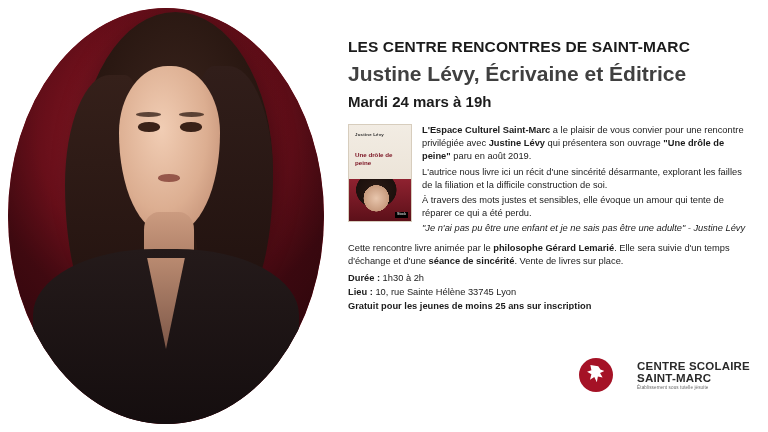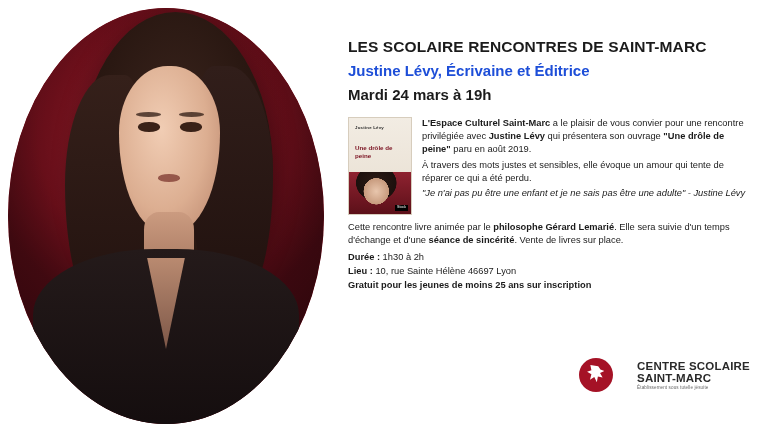--- a/index.html
+++ b/index.html
@@ -150,22 +150,22 @@
     width: 404px;
   }
   .kicker {
     color: #1b1b1b;
     font-size: 15.5px;
     font-weight: bold;
     letter-spacing: 0.1px;
     margin: 0 0 6px 0;
   }
   .title {
-    color: #1d4ed8;
-    font-size: 15px;
+    color: #404040;
+    font-size: 21px;
     font-weight: bold;
     margin: 0 0 7px 0;
   }
   .date {
     color: #1b1b1b;
     font-size: 15px;
     font-weight: bold;
     margin: 0 0 14px 0;
   }
 
@@ -337,46 +337,47 @@
         <div class="eye right"></div>
         <div class="mouth"></div>
         <div class="neck"></div>
         <div class="shirt"></div>
         <div class="shirt-v"></div>
       </div>
     </div>
   </div>
 
   <div class="content">
-    <div class="kicker">LES SCOLAIRE RENCONTRES DE SAINT-MARC</div>
+    <div class="kicker">LES CENTRE RENCONTRES DE SAINT-MARC</div>
     <div class="title">Justine Lévy, Écrivaine et Éditrice</div>
     <div class="date">Mardi 24 mars à 19h</div>
 
     <div class="body-row">
       <div class="book">
         <div class="book-author">Justine Lévy</div>
         <div class="book-title">Une drôle de peine</div>
         <div class="book-photo"></div>
         <div class="book-pub">Stock</div>
       </div>
 
       <div class="body-text">
         <p class="para"><b>L'Espace Culturel Saint-Marc</b><span> a le plaisir de vous convier pour une rencontre privilégiée avec </span><b>Justine Lévy</b><span> qui présentera son ouvrage </span><b>"Une drôle de peine"</b><span> paru en août 2019.</span></p>
+        <p class="para">L'autrice nous livre ici un récit d'une sincérité désarmante, explorant les failles de la filiation et la difficile construction de soi.</p>
         <p class="para">À travers des mots justes et sensibles, elle évoque un amour qui tente de réparer ce qui a été perdu.</p>
         <p class="para"><em>"Je n'ai pas pu être une enfant et je ne sais pas être une adulte" - Justine Lévy</em></p>
       </div>
     </div>
 
     <div class="below">
       <p class="para"><span>Cette rencontre livre animée par le </span><b>philosophe Gérard Lemarié</b><span>. Elle sera suivie d'un temps d'échange et d'une </span><b>séance de sincérité</b><span>. Vente de livres sur place.</span></p>
     </div>
 
     <div class="meta-block">
       <p class="meta"><b>Durée :</b><span> 1h30 à 2h</span></p>
-      <p class="meta"><b>Lieu :</b><span> 10, rue Sainte Hélène 46697 Lyon</span></p>
+      <p class="meta"><b>Lieu :</b><span> 10, rue Sainte Hélène 33745 Lyon</span></p>
       <p class="meta"><b>Gratuit pour les jeunes de moins 25 ans sur inscription</b></p>
     </div>
   </div>
 
   <div class="qr">
     <div class="qr-grid" id="qr-grid"><i></i><i></i><i></i><i></i><i></i><i></i><i></i><i style="background: transparent;"></i><i style="background: transparent;"></i><i style="background: transparent;"></i><i></i><i style="background: transparent;"></i><i style="background: transparent;"></i><i></i><i></i><i style="background: transparent;"></i><i style="background: transparent;"></i><i style="background: transparent;"></i><i></i><i></i><i></i><i></i><i></i><i></i><i></i><i></i><i style="background: transparent;"></i><i style="background: transparent;"></i><i style="background: transparent;"></i><i style="background: transparent;"></i><i style="background: transparent;"></i><i></i><i style="background: transparent;"></i><i></i><i></i><i style="background: transparent;"></i><i style="background: transparent;"></i><i style="background: transparent;"></i><i style="background: transparent;"></i><i style="background: transparent;"></i><i style="background: transparent;"></i><i style="background: transparent;"></i><i style="background: transparent;"></i><i></i><i style="background: transparent;"></i><i style="background: transparent;"></i><i style="background: transparent;"></i><i style="background: transparent;"></i><i style="background: transparent;"></i><i></i><i></i><i style="background: transparent;"></i><i></i><i></i><i></i><i style="background: transparent;"></i><i></i><i style="background: transparent;"></i><i style="background: transparent;"></i><i style="background: transparent;"></i><i></i><i style="background: transparent;"></i><i></i><i style="background: transparent;"></i><i></i><i></i><i style="background: transparent;"></i><i style="background: transparent;"></i><i></i><i style="background: transparent;"></i><i></i><i></i><i></i><i style="background: transparent;"></i><i></i><i></i><i style="background: transparent;"></i><i></i><i></i><i></i><i style="background: transparent;"></i><i></i><i style="background: transparent;"></i><i></i><i></i><i></i><i></i><i style="background: transparent;"></i><i></i><i style="background: transparent;"></i><i></i><i style="background: transparent;"></i><i style="background: transparent;"></i><i></i><i style="background: transparent;"></i><i></i><i></i><i></i><i style="background: transparent;"></i><i></i><i></i><i style="background: transparent;"></i><i></i><i></i><i></i><i style="background: transparent;"></i><i></i><i style="background: transparent;"></i><i style="background: transparent;"></i><i style="background: transparent;"></i><i></i><i></i><i style="background: transparent;"></i><i></i><i style="background: transparent;"></i><i style="background: transparent;"></i><i style="background: transparent;"></i><i style="background: transparent;"></i><i></i><i style="background: transparent;"></i><i></i><i></i><i></i><i style="background: transparent;"></i><i></i><i></i><i style="background: transparent;"></i><i style="background: transparent;"></i><i style="background: transparent;"></i><i style="background: transparent;"></i><i style="background: transparent;"></i><i></i><i style="background: transparent;"></i><i></i><i style="background: transparent;"></i><i></i><i style="background: transparent;"></i><i></i><i style="background: transparent;"></i><i style="background: transparent;"></i><i></i><i></i><i style="background: transparent;"></i><i></i><i style="background: transparent;"></i><i style="background: transparent;"></i><i style="background: transparent;"></i><i style="background: transparent;"></i><i style="background: transparent;"></i><i></i><i></i><i></i><i></i><i></i><i></i><i></i><i></i><i style="background: transparent;"></i><i></i><i></i><i></i><i></i><i style="background: transparent;"></i><i style="background: transparent;"></i><i></i><i style="background: transparent;"></i><i style="background: transparent;"></i><i style="background: transparent;"></i><i></i><i></i><i></i><i></i><i></i><i></i><i></i><i style="background: transparent;"></i><i style="background: transparent;"></i><i style="background: transparent;"></i><i style="background: transparent;"></i><i style="background: transparent;"></i><i style="background: transparent;"></i><i style="background: transparent;"></i><i style="background: transparent;"></i><i></i><i></i><i></i><i></i><i></i><i style="background: transparent;"></i><i style="background: transparent;"></i><i style="background: transparent;"></i><i></i><i style="background: transparent;"></i><i style="background: transparent;"></i><i style="background: transparent;"></i><i style="background: transparent;"></i><i style="background: transparent;"></i><i style="background: transparent;"></i><i style="background: transparent;"></i><i style="background: transparent;"></i><i></i><i></i><i></i><i></i><i style="background: transparent;"></i><i></i><i style="background: transparent;"></i><i style="background: transparent;"></i><i></i><i style="background: transparent;"></i><i style="background: transparent;"></i><i></i><i></i><i></i><i style="background: transparent;"></i><i></i><i style="background: transparent;"></i><i></i><i></i><i style="background: transparent;"></i><i style="background: transparent;"></i><i></i><i style="background: transparent;"></i><i style="background: transparent;"></i><i style="background: transparent;"></i><i></i><i style="background: transparent;"></i><i style="background: transparent;"></i><i style="background: transparent;"></i><i style="background: transparent;"></i><i style="background: transparent;"></i><i style="background: transparent;"></i><i></i><i style="background: transparent;"></i><i></i><i></i><i></i><i></i><i style="background: transparent;"></i><i></i><i style="background: transparent;"></i><i></i><i style="background: transparent;"></i><i></i><i></i><i></i><i></i><i style="background: transparent;"></i><i></i><i style="background: transparent;"></i><i style="background: transparent;"></i><i style="background: transparent;"></i><i></i><i style="background: transparent;"></i><i style="background: transparent;"></i><i style="background: transparent;"></i><i style="background: transparent;"></i><i style="background: transparent;"></i><i></i><i style="background: transparent;"></i><i></i><i style="background: transparent;"></i><i style="background: transparent;"></i><i></i><i style="background: transparent;"></i><i></i><i></i><i style="background: transparent;"></i><i></i><i></i><i style="background: transparent;"></i><i></i><i style="background: transparent;"></i><i></i><i></i><i></i><i></i><i></i><i></i><i style="background: transparent;"></i><i style="background: transparent;"></i><i></i><i style="background: transparent;"></i><i style="background: transparent;"></i><i></i><i style="background: transparent;"></i><i style="background: transparent;"></i><i style="background: transparent;"></i><i style="background: transparent;"></i><i style="background: transparent;"></i><i style="background: transparent;"></i><i></i><i></i><i style="background: transparent;"></i><i style="background: transparent;"></i><i style="background: transparent;"></i><i></i><i style="background: transparent;"></i><i></i><i style="background: transparent;"></i><i></i><i></i><i></i><i style="background: transparent;"></i><i style="background: transparent;"></i><i style="background: transparent;"></i><i style="background: transparent;"></i><i></i><i style="background: transparent;"></i><i style="background: transparent;"></i><i style="background: transparent;"></i><i></i><i></i><i></i><i style="background: transparent;"></i><i style="background: transparent;"></i><i></i><i style="background: transparent;"></i><i style="background: transparent;"></i><i style="background: transparent;"></i><i style="background: transparent;"></i><i></i><i></i><i style="background: transparent;"></i><i></i><i></i><i style="background: transparent;"></i><i></i><i></i><i></i><i style="background: transparent;"></i><i></i><i></i><i style="background: transparent;"></i><i></i><i style="background: transparent;"></i><i style="background: transparent;"></i><i></i><i></i><i></i><i style="background: transparent;"></i><i style="background: transparent;"></i><i></i><i></i><i style="background: transparent;"></i><i style="background: transparent;"></i><i style="background: transparent;"></i><i></i><i style="background: transparent;"></i><i style="background: transparent;"></i><i style="background: transparent;"></i><i></i><i></i><i></i><i></i><i></i><i></i><i></i><i style="background: transparent;"></i><i></i><i></i><i></i><i style="background: transparent;"></i><i></i><i></i><i></i><i></i><i></i><i style="background: transparent;"></i><i style="background: transparent;"></i><i></i><i style="background: transparent;"></i><i></i><i style="background: transparent;"></i><i style="background: transparent;"></i><i></i><i style="background: transparent;"></i><i style="background: transparent;"></i><i></i><i></i><i style="background: transparent;"></i><i style="background: transparent;"></i><i></i><i></i><i style="background: transparent;"></i><i style="background: transparent;"></i><i style="background: transparent;"></i><i></i><i style="background: transparent;"></i><i></i><i style="background: transparent;"></i><i style="background: transparent;"></i><i style="background: transparent;"></i><i style="background: transparent;"></i><i></i><i style="background: transparent;"></i><i style="background: transparent;"></i><i style="background: transparent;"></i><i style="background: transparent;"></i><i></i><i></i><i></i><i></i><i style="background: transparent;"></i><i style="background: transparent;"></i><i style="background: transparent;"></i><i style="background: transparent;"></i><i style="background: transparent;"></i><i style="background: transparent;"></i><i></i><i></i><i></i><i style="background: transparent;"></i><i style="background: transparent;"></i><i style="background: transparent;"></i><i style="background: transparent;"></i><i style="background: transparent;"></i><i style="background: transparent;"></i><i style="background: transparent;"></i><i></i><i></i><i></i><i></i><i></i><i style="background: transparent;"></i><i style="background: transparent;"></i><i style="background: transparent;"></i><i style="background: transparent;"></i><i style="background: transparent;"></i><i style="background: transparent;"></i><i style="background: transparent;"></i><i style="background: transparent;"></i><i style="background: transparent;"></i><i style="background: transparent;"></i><i></i><i></i><i></i><i style="background: transparent;"></i><i style="background: transparent;"></i><i></i><i style="background: transparent;"></i><i></i><i style="background: transparent;"></i><i></i><i></i><i style="background: transparent;"></i><i style="background: transparent;"></i><i style="background: transparent;"></i><i style="background: transparent;"></i><i></i><i></i><i></i><i></i><i></i><i></i><i></i><i></i><i style="background: transparent;"></i><i style="background: transparent;"></i><i style="background: transparent;"></i><i></i><i style="background: transparent;"></i><i style="background: transparent;"></i><i style="background: transparent;"></i><i></i><i></i><i style="background: transparent;"></i><i style="background: transparent;"></i><i style="background: transparent;"></i><i></i><i></i><i></i><i></i><i></i><i style="background: transparent;"></i><i></i><i style="background: transparent;"></i><i style="background: transparent;"></i><i style="background: transparent;"></i><i style="background: transparent;"></i><i style="background: transparent;"></i><i></i><i style="background: transparent;"></i><i style="background: transparent;"></i><i></i><i></i><i></i><i style="background: transparent;"></i><i></i><i style="background: transparent;"></i><i></i><i style="background: transparent;"></i><i style="background: transparent;"></i><i style="background: transparent;"></i><i style="background: transparent;"></i><i style="background: transparent;"></i><i style="background: transparent;"></i><i style="background: transparent;"></i><i></i><i style="background: transparent;"></i><i></i><i style="background: transparent;"></i><i></i><i></i><i></i><i style="background: transparent;"></i><i></i><i style="background: transparent;"></i><i style="background: transparent;"></i><i style="background: transparent;"></i><i style="background: transparent;"></i><i></i><i style="background: transparent;"></i><i style="background: transparent;"></i><i></i><i></i><i></i><i></i><i style="background: transparent;"></i><i style="background: transparent;"></i><i style="background: transparent;"></i><i></i><i style="background: transparent;"></i><i style="background: transparent;"></i><i style="background: transparent;"></i><i></i><i style="background: transparent;"></i><i></i><i></i><i></i><i style="background: transparent;"></i><i></i><i style="background: transparent;"></i><i style="background: transparent;"></i><i></i><i></i><i style="background: transparent;"></i><i></i><i></i><i style="background: transparent;"></i><i style="background: transparent;"></i><i style="background: transparent;"></i><i style="background: transparent;"></i><i style="background: transparent;"></i><i></i><i></i><i style="background: transparent;"></i><i style="background: transparent;"></i><i></i><i style="background: transparent;"></i><i></i><i style="background: transparent;"></i><i></i><i></i><i></i><i style="background: transparent;"></i><i></i><i style="background: transparent;"></i><i></i><i style="background: transparent;"></i><i></i><i></i><i></i><i style="background: transparent;"></i><i></i><i style="background: transparent;"></i><i style="background: transparent;"></i><i></i><i style="background: transparent;"></i><i></i><i></i><i style="background: transparent;"></i><i></i><i></i><i style="background: transparent;"></i><i></i><i style="background: transparent;"></i><i style="background: transparent;"></i><i style="background: transparent;"></i><i style="background: transparent;"></i><i style="background: transparent;"></i><i></i><i style="background: transparent;"></i><i style="background: transparent;"></i><i></i><i style="background: transparent;"></i><i style="background: transparent;"></i><i></i><i></i><i></i><i style="background: transparent;"></i><i style="background: transparent;"></i><i style="background: transparent;"></i><i style="background: transparent;"></i><i></i><i></i><i style="background: transparent;"></i><i style="background: transparent;"></i><i style="background: transparent;"></i><i style="background: transparent;"></i><i></i><i></i><i></i><i></i><i></i><i></i><i></i><i style="background: transparent;"></i><i style="background: transparent;"></i><i style="background: transparent;"></i><i style="background: transparent;"></i><i></i><i></i><i></i><i></i><i style="background: transparent;"></i><i></i><i style="background: transparent;"></i><i></i><i></i><i></i><i style="background: transparent;"></i><i></i><i style="background: transparent;"></i><i style="background: transparent;"></i></div>
   </div>
 
   <div class="logo">
     <div class="logo-mark"></div>

